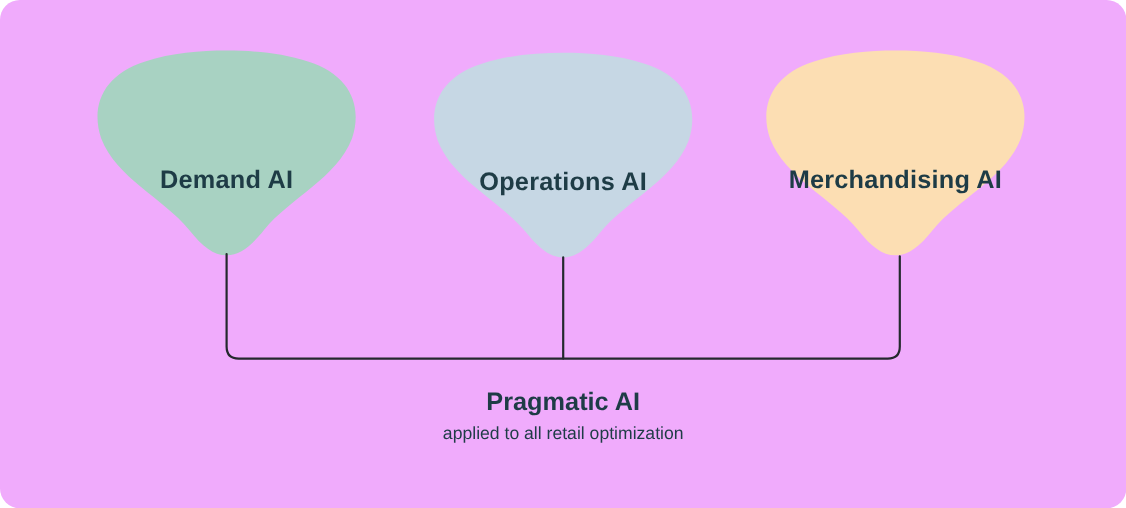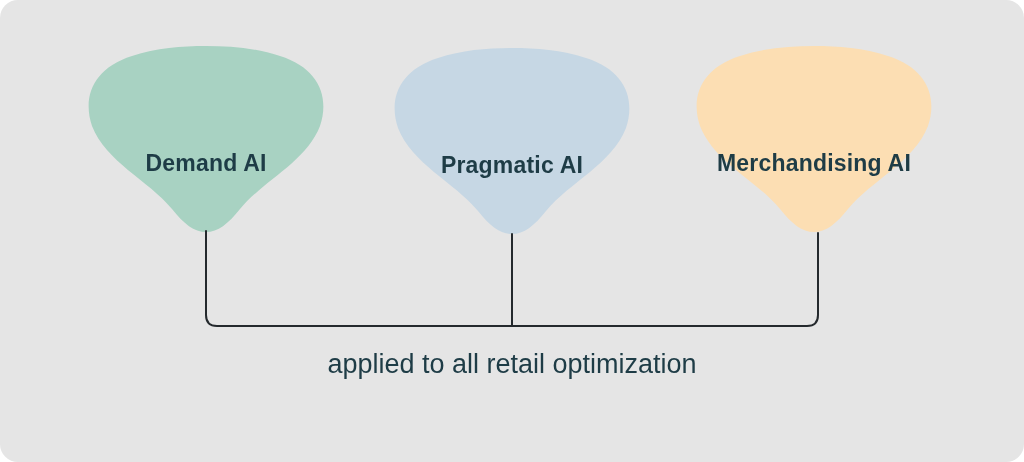--- a/index.html
+++ b/index.html
@@ -51,29 +51,29 @@
     top: 350px;
     width: 100%;
     text-align: center;
   }
   .footer-title {
     font-size: 23px;
     font-weight: 700;
     line-height: 30px;
   }
   .footer-subtitle {
-    font-size: 27px;
+    font-size: 16px;
     font-weight: 400;
     line-height: 29px;
   }
 </style>
 </head>
 <body>
 
-<div class="panel" style="background-color: #e5e5e5;">
+<div class="panel" style="background-color: #f0abfc;">
 
   <div class="blob blob-demand">
     <svg width="244" height="190" viewBox="0 0 244 190">
       <path d="M122 188
                C 110 188, 100 180, 88 165
                C 64 136, 22 118, 8 82
                C -2 52, 10 24, 48 12
                C 72 4, 98 2, 122 2
                C 146 2, 172 4, 196 12
                C 234 24, 246 52, 236 82
@@ -88,21 +88,21 @@
       <path d="M122 188
                C 110 188, 100 180, 88 165
                C 64 136, 22 118, 8 82
                C -2 52, 10 24, 48 12
                C 72 4, 98 2, 122 2
                C 146 2, 172 4, 196 12
                C 234 24, 246 52, 236 82
                C 222 118, 180 136, 156 165
                C 144 180, 134 188, 122 188 Z" fill="#c6d7e4"></path>
     </svg>
-    <div class="blob-label" style="color: rgb(30, 60, 70);">Pragmatic AI</div>
+    <div class="blob-label" style="color: rgb(30, 60, 70);">Operations AI</div>
   </div>
 
   <div class="blob blob-merch">
     <svg width="244" height="190" viewBox="0 0 244 190">
       <path d="M122 188
                C 110 188, 100 180, 88 165
                C 64 136, 22 118, 8 82
                C -2 52, 10 24, 48 12
                C 72 4, 98 2, 122 2
                C 146 2, 172 4, 196 12
@@ -112,16 +112,17 @@
     </svg>
     <div class="blob-label" style="color: rgb(30, 60, 70);">Merchandising AI</div>
   </div>
 
   <svg class="connector" width="1024" height="462" viewBox="0 0 1024 462">
     <path d="M206 231 L206 315 Q206 326 217 326 L807 326 Q818 326 818 315 L818 233" fill="none" stroke-width="2" stroke-linecap="round" stroke="#24292d"></path>
     <path d="M512 234 L512 326" fill="none" stroke-width="2" stroke-linecap="round" stroke="#24292d"></path>
   </svg>
 
   <div class="footer">
+    <div class="footer-title" style="color: rgb(30, 60, 70);">Pragmatic AI</div>
     <div class="footer-subtitle" style="color: rgb(30, 60, 70);">applied to all retail optimization</div>
   </div>
 
 </div>
 
 </body></html>

